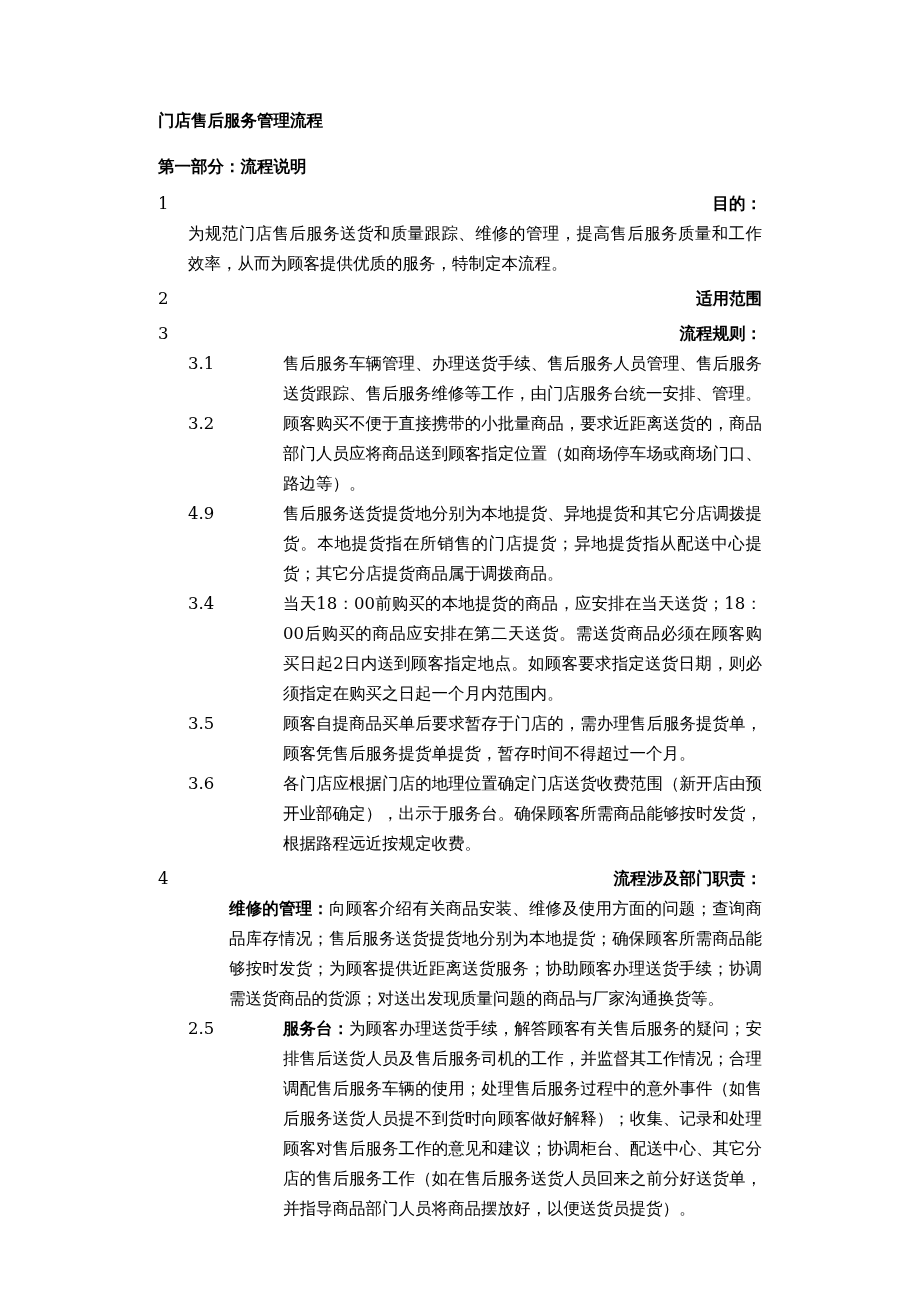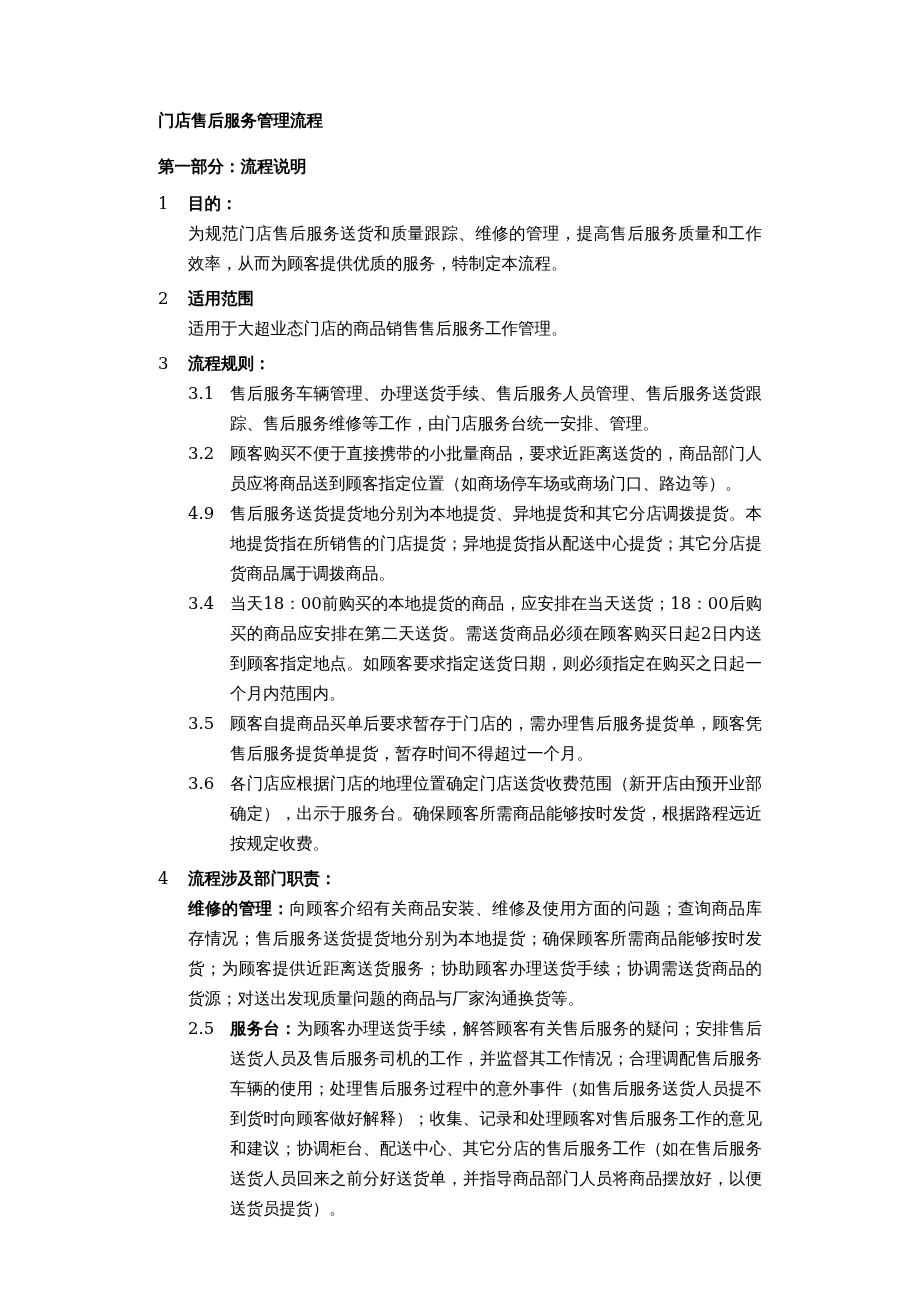--- a/index.html
+++ b/index.html
@@ -31,36 +31,38 @@
   .sec-head {
     display: flex;
     font-weight: 700;
     margin-top: 5px;
   }
   .sec-num {
     flex: 0 0 30px;
     width: 30px;
     font-weight: 400;
   }
-  .sec-title { flex: 1; }
+  .sec-title { flex: 1; text-align: right; }
   .sec-body {
     margin: 0 0 0 30px;
     text-align: justify;
   }
   .sub-item {
     display: flex;
     margin-left: 30px;
+    gap: 12px;
   }
   .sub-num {
     flex: 0 0 42px;
     width: 42px;
   }
   .sub-text {
     flex: 1;
     text-align: justify;
+    margin-left: 41px;
   }
   .lead { font-weight: 700; }
 </style>
 </head>
 <body>
 
 <div class="page">
 
   <p class="doc-title">门店售后服务管理流程</p>
 
@@ -72,21 +74,20 @@
       <span class="sec-title">目的：</span>
     </div>
     <p class="sec-body">为规范门店售后服务送货和质量跟踪、维修的管理，提高售后服务质量和工作效率，从而为顾客提供优质的服务，特制定本流程。</p>
   </div>
 
   <div class="section">
     <div class="sec-head">
       <span class="sec-num">2</span>
       <span class="sec-title">适用范围</span>
     </div>
-    <p class="sec-body">适用于大超业态门店的商品销售售后服务工作管理。</p>
   </div>
 
   <div class="section">
     <div class="sec-head">
       <span class="sec-num">3</span>
       <span class="sec-title">流程规则：</span>
     </div>
 
     <div class="sub-item">
       <span class="sub-num">3.1</span>

